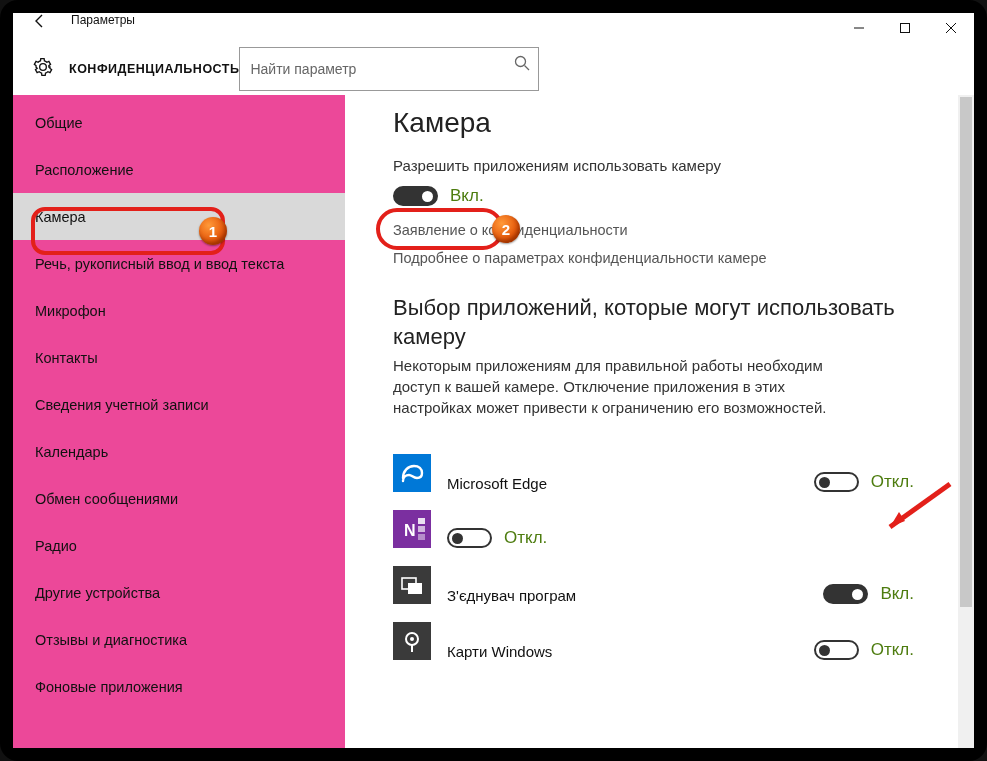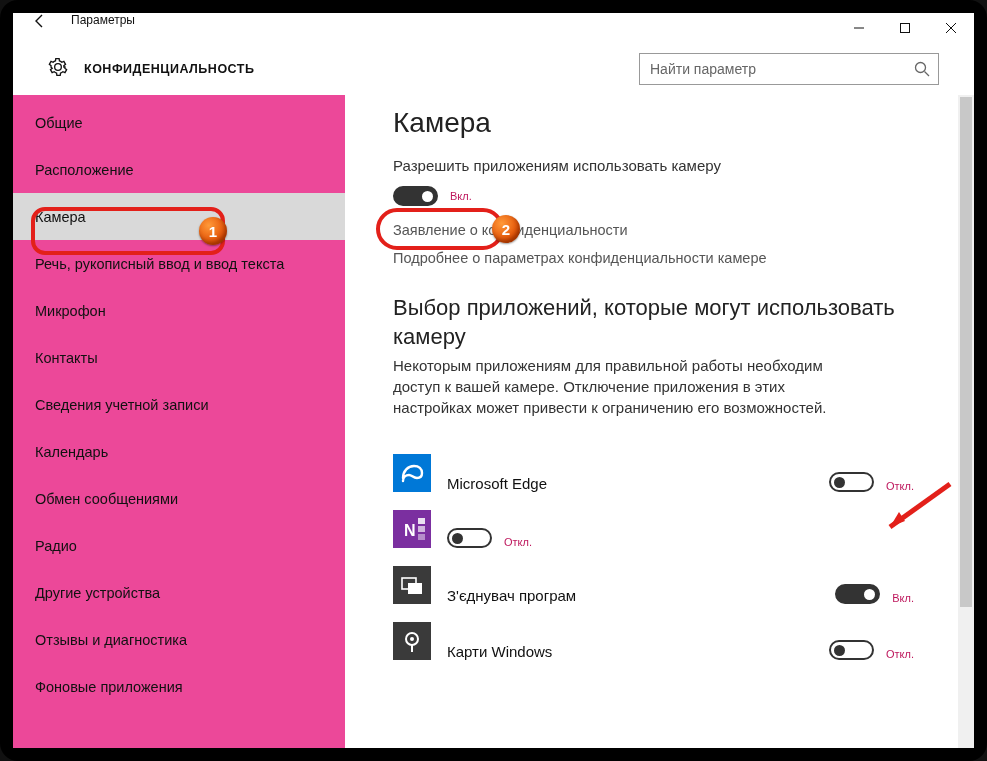--- a/index.html
+++ b/index.html
@@ -6,43 +6,43 @@
 body{background:#111;display:flex;align-items:center;justify-content:center;height:100vh}
 .outer{width:987px;height:761px;background:#000;border-radius:18px;padding:13px;position:relative}
 .window{width:100%;height:100%;background:#fff;position:relative;display:flex;flex-direction:column;overflow:hidden}
 .titlebar{height:30px;display:flex;align-items:flex-start;position:relative;padding-left:16px}
 .titlebar .back{width:22px;display:flex;align-items:center;justify-content:center;cursor:pointer}
 .titlebar .back svg{width:16px;height:16px}
 .titlebar .title{font-size:12px;color:#111;margin-left:20px}
 .winbtns{position:absolute;right:0;top:0;display:flex}
 .winbtn{width:46px;height:30px;display:flex;align-items:center;justify-content:center;cursor:pointer}
 .winbtn svg{width:10px;height:10px}
-.header{height:52px;display:flex;align-items:center;padding:0 35px;justify-content:space-between}
+.header{height:52px;display:flex;align-items:center;padding:0 20px;justify-content:flex-start}
 .header .left{display:flex;align-items:center;gap:16px}
 .header .gear svg{width:20px;height:20px}
 .header .htitle{font-size:12.5px;font-weight:600;letter-spacing:.5px;color:#111}
-.search{width:300px;height:32px;border:1px solid #999;background:#fff;position:relative;display:flex;align-items:center}
+.search{width:300px;height:44px;border:1px solid #999;background:#fff;position:relative;display:flex;align-items:center}
 .search input{border:none;outline:none;width:100%;height:100%;padding:0 34px 0 10px;font-size:14px;color:#333;background:transparent}
 .search input::placeholder{color:#666}
 .search .sicon{position:absolute;right:8px;top:7px}
 .search .sicon svg{width:16px;height:16px}
 .body{flex:1;display:flex;min-height:0}
 .sidebar{width:332px;background:#ec4899;overflow-y:auto;padding-top:4px}
 .sitem{height:47px;display:flex;align-items:center;padding-left:22px;font-size:14.5px;color:#111;cursor:pointer;position:relative}
 .sitem.selected{background:#d9d9d9}
 .main{flex:1;position:relative;overflow:hidden}
 .scroll{position:absolute;inset:0;overflow-y:auto;padding:12px 60px 20px 48px}
 .h1{font-size:28px;font-weight:300;color:#222;margin-bottom:18px}
 .subhead{font-size:15px;color:#333;margin-bottom:12px}
 .toggle-row{display:flex;align-items:center;gap:12px;margin-bottom:16px}
 .toggle{width:45px;height:20px;border:2px solid #333;border-radius:20px;background:#fff;position:relative;cursor:pointer}
 .toggle .knob{width:11px;height:11px;border-radius:50%;background:#333;position:absolute;top:2.5px;left:3px}
 .toggle.on{background:#333}
 .toggle.on .knob{background:#fff;left:auto;right:3px}
-.tlabel{font-size:11px;color:#be185d}
+.tlabel{font-size:17px;color:#4d7c0f}
 .link{font-size:14.5px;color:#555;margin-bottom:12px;cursor:pointer}
 .h2{font-size:22px;font-weight:400;color:#222;line-height:1.3;margin-top:28px;margin-bottom:4px}
 .desc{font-size:15px;color:#333;line-height:1.4;margin-bottom:22px;max-width:460px}
 .app-row{display:flex;align-items:flex-end;height:52px;margin-bottom:4px}
 .app-icon{width:38px;height:38px;display:flex;align-items:center;justify-content:center;margin-right:16px;color:#fff;font-size:18px;font-weight:600}
 .app-icon svg{width:38px;height:38px}
 .app-name{flex:1;font-size:15px;color:#111}
 .app-row .toggle{margin-right:12px}
 .scrollbar{position:absolute;right:0;top:0;width:16px;height:100%;background:#f0f0f0}
 .sthumb{position:absolute;right:2px;top:2px;width:12px;height:510px;background:#c8c8c8}

